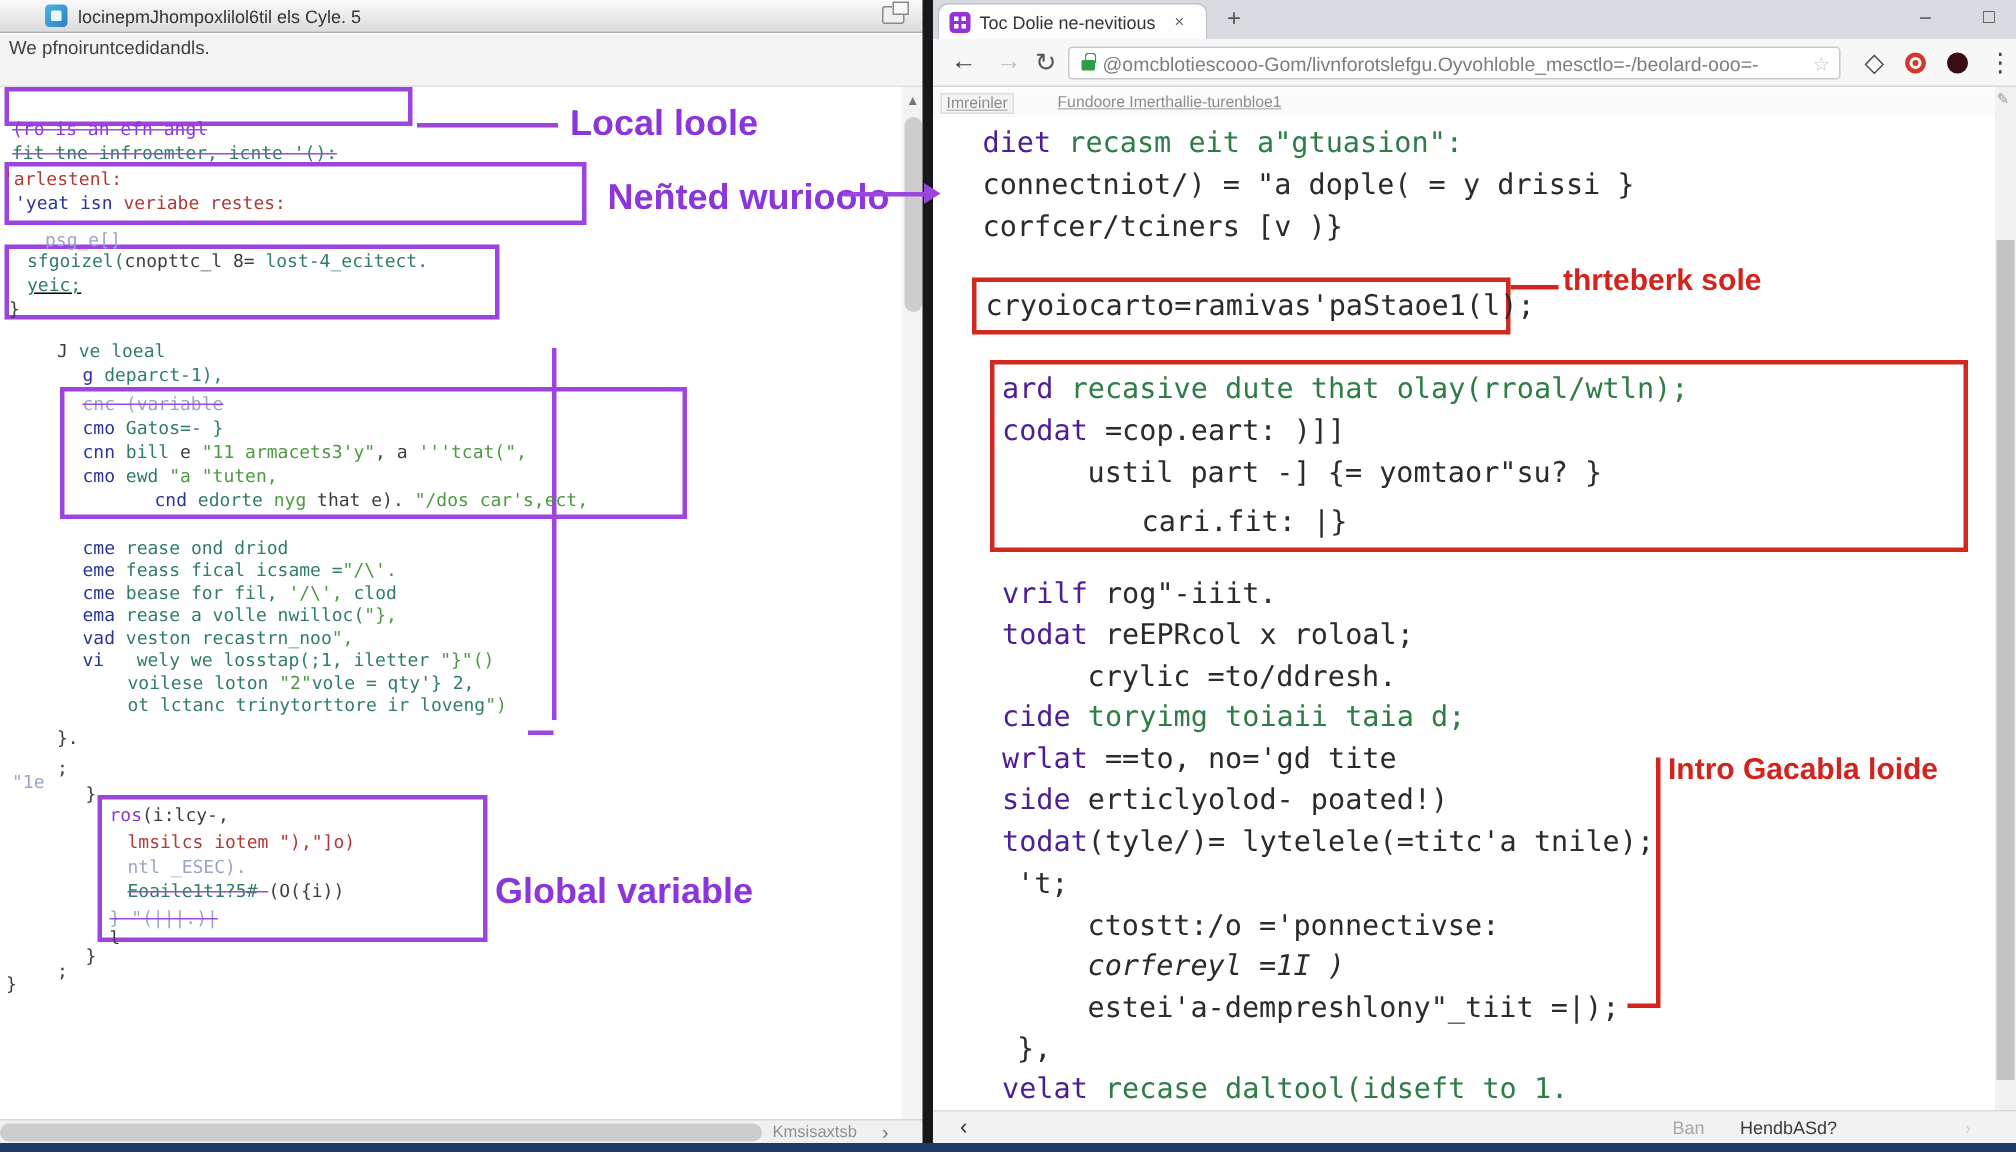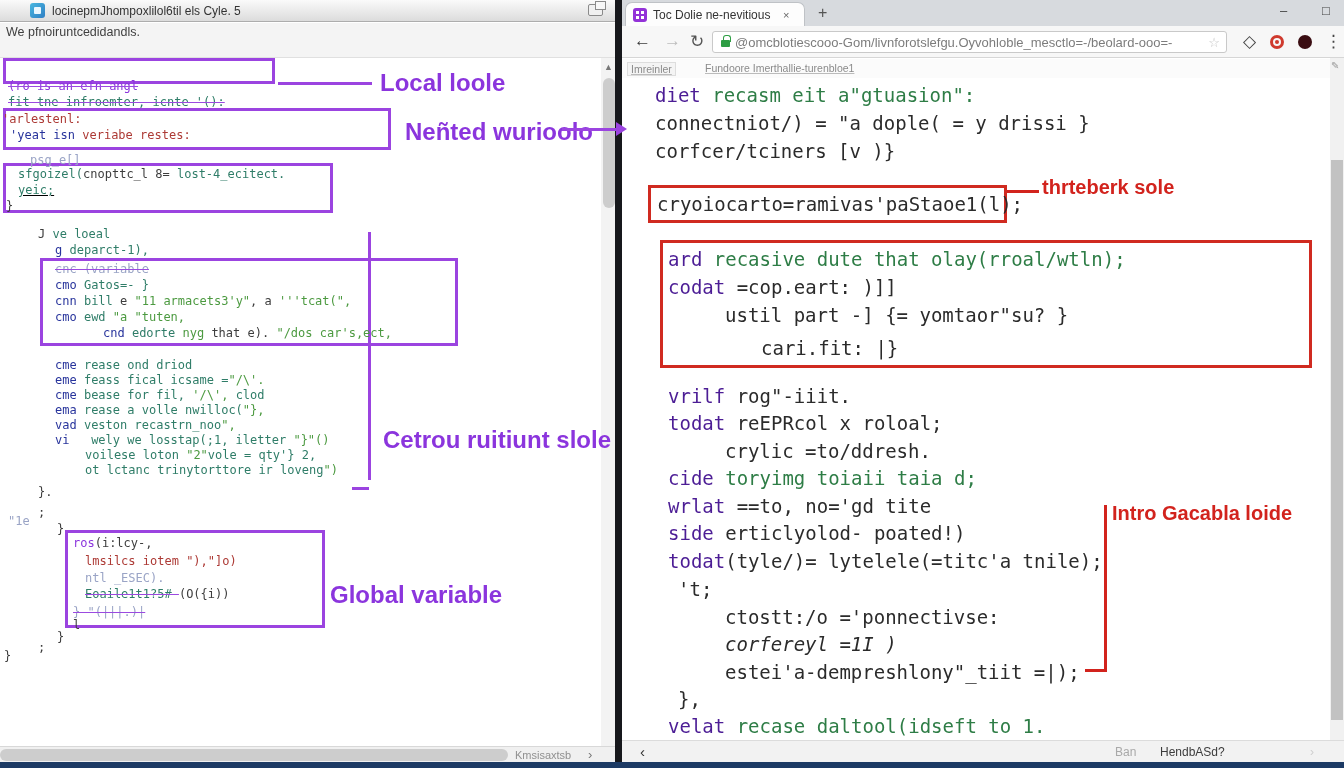--- a/index.html
+++ b/index.html
@@ -132,21 +132,20 @@
 
       <div class="pline" style="left:278px;top:24px;width:94px;height:3px"></div>
       <div class="plabel" style="left:380px;top:11px">Local loole</div>
 
       <div class="plabel" style="left:405px;top:60px">Neñted wurioolo</div>
       <div class="pline" style="left:562px;top:70px;width:56px;height:3px"></div>
       <div class="parrow" style="left:616px;top:64px"></div>
 
       <div class="pline" style="left:368px;top:174px;width:3px;height:248px"></div>
       <div class="pline" style="left:352px;top:429px;width:17px;height:3px"></div>
-      <div class="plabel" style="left:383px;top:368px">Cetrou ruitiunt slole</div>
 
       <div class="plabel" style="left:330px;top:523px">Global variable</div>
 
       <div id="lp-code">
           <div class="cl" style="left: 8px; top: 21px;"><span class="c-p c-st">(ro is an efn angl</span></div>
           <div class="cl" style="left: 8px; top: 37px;"><span class="c-t c-st">fit tne infroemter, icnte '():</span></div>
           <div class="cl" style="left: 2px; top: 54px; text-align: center;"><span class="c-r">'arlestenl:</span></div>
           <div class="cl" style="left: 10px; top: 70px;"><span class="c-kw">'yeat isn </span><span class="c-r">veriabe restes:</span></div>
           <div class="cl" style="left: 30px; top: 95px;"><span class="c-f">psg_e[]</span></div>
           <div class="cl" style="left: 18px; top: 109px;"><span class="c-t">sfgoizel(</span><span class="c-d">cnopttc_l 8= </span><span class="c-t">lost-4_ecitect.</span></div>

